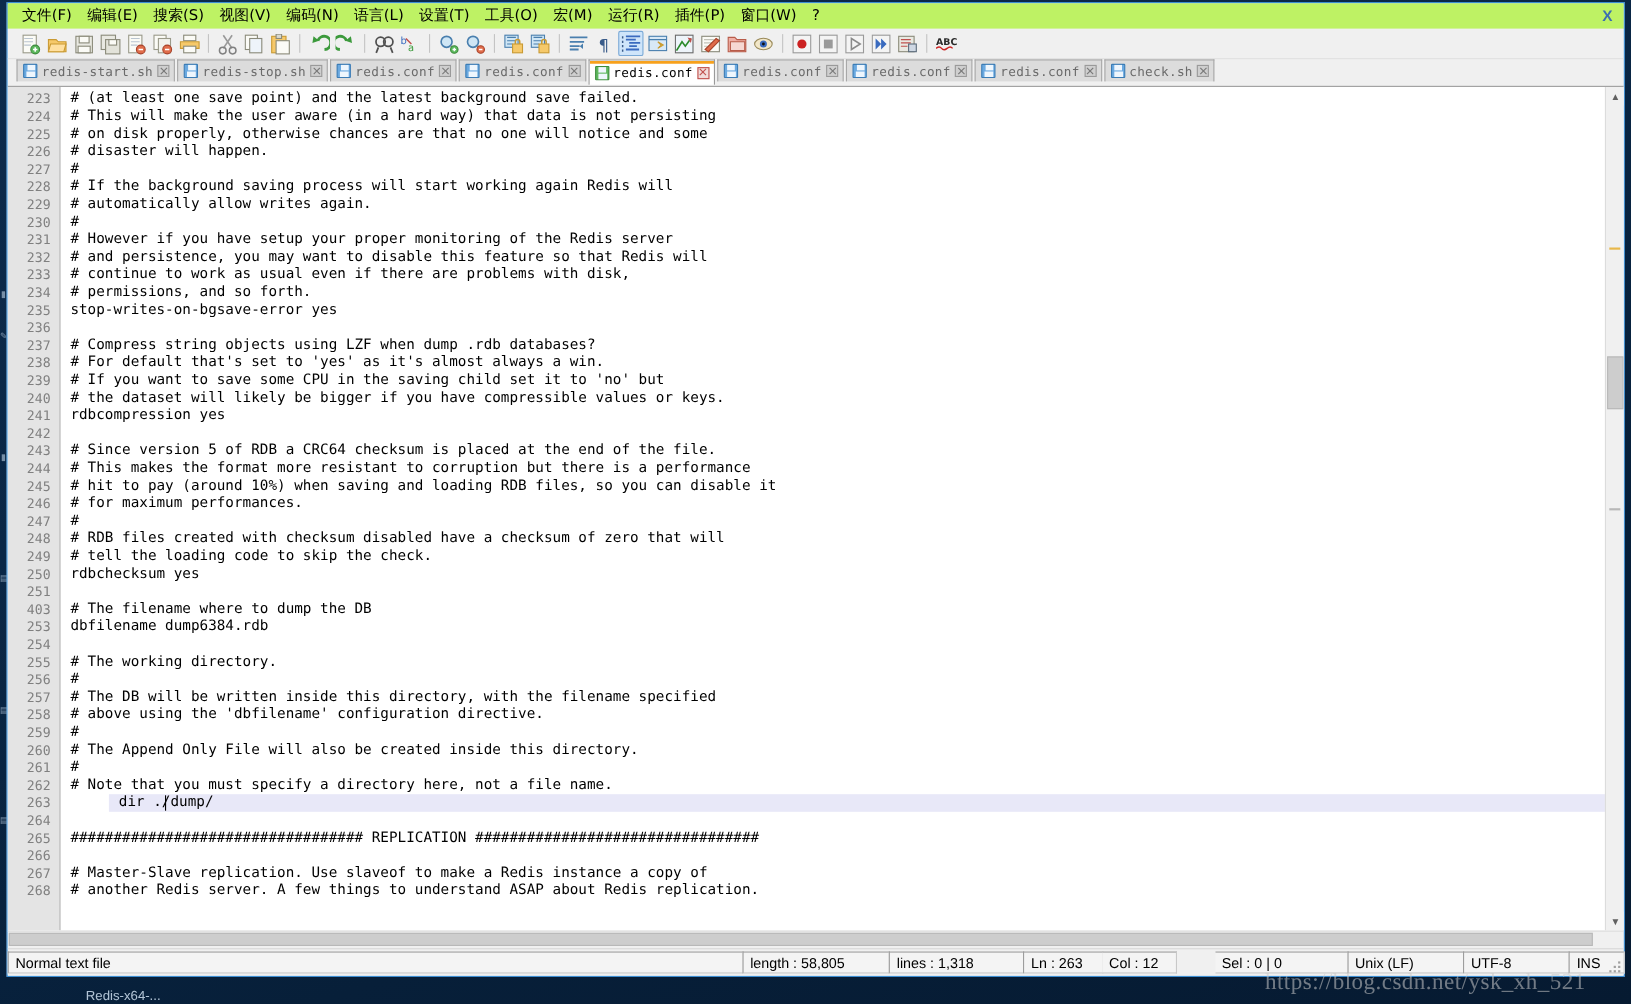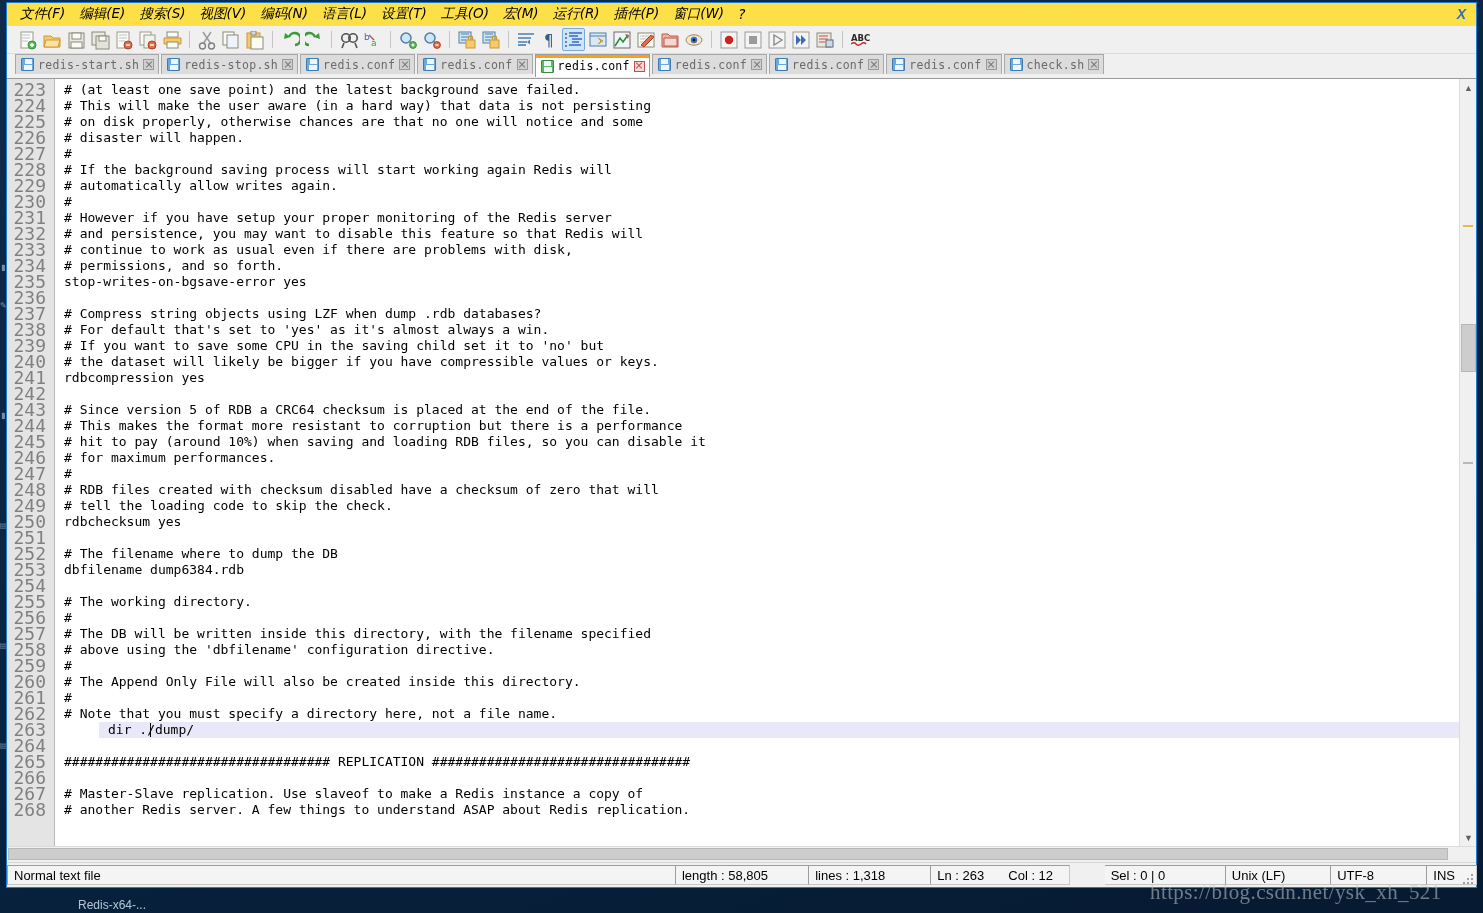--- a/index.html
+++ b/index.html
@@ -55,22 +55,22 @@
   .glyph-max{width:11px;height:11px;border:1.4px solid #1b1b1b;box-sizing:border-box;}
   .glyph-close{position:relative;width:13px;height:13px;}
   .glyph-close:before,.glyph-close:after{
     content:"";position:absolute;left:0;top:6px;width:14px;height:1.3px;background:#1b1b1b;
   }
   .glyph-close:before{transform:rotate(45deg);}
   .glyph-close:after{transform:rotate(-45deg);}
 
   
   #menubar{
-    height:23px;flex:0 0 23px;background:#fde047;display:flex;align-items:center;
-    padding-left:6px;position:relative;font-style:italic;
+    height:23px;flex:0 0 23px;background:#bef264;display:flex;align-items:center;
+    padding-left:6px;position:relative;
   }
   .menu-item{
     padding:2px 7px 3px 7px;font-size:13.5px;color:#000;white-space:nowrap;cursor:default;
     font-family:"DejaVu Sans","Liberation Sans",sans-serif;
   }
   #menu-close{
     position:absolute;right:10px;top:3px;font-size:14px;font-weight:bold;color:#3c6fb0;
     cursor:pointer;line-height:16px;
   }
   
@@ -129,21 +129,21 @@
   .tab .tabx:after{transform:rotate(-45deg);}
 
   
   #editor-wrap{
     flex:1 1 auto;display:flex;position:relative;background:#fff;
     border-top:1px solid #9a9a9a;
     overflow:hidden;
   }
   #gutter{
     flex:0 0 48px;background:#e4e4e4;border-right:1px solid #b9b9b9;
-    font-family:"DejaVu Sans Mono","Liberation Mono",monospace;font-size:18px;
+    font-family:"DejaVu Sans Mono","Liberation Mono",monospace;font-size:12px;
     color:#808080;text-align:right;padding-top:3px;box-sizing:border-box;
     user-select:none;
   }
   #gutter div{height:16px;line-height:16px;padding-right:8px;}
   #code{
     flex:1 1 auto;position:relative;padding-top:3px;overflow:hidden;
     font-family:"DejaVu Sans Mono","Liberation Mono",monospace;font-size:13px;
     color:#000;white-space:pre;
   }
   #code .cl{height:16px;line-height:16px;padding-left:9px;}
@@ -586,21 +586,21 @@
         <div>242</div>
         <div>243</div>
         <div>244</div>
         <div>245</div>
         <div>246</div>
         <div>247</div>
         <div>248</div>
         <div>249</div>
         <div>250</div>
         <div>251</div>
-        <div>252</div>
+        <div>403</div>
         <div>253</div>
         <div>254</div>
         <div>255</div>
         <div>256</div>
         <div>257</div>
         <div>258</div>
         <div>259</div>
         <div>260</div>
         <div>261</div>
         <div>262</div>

